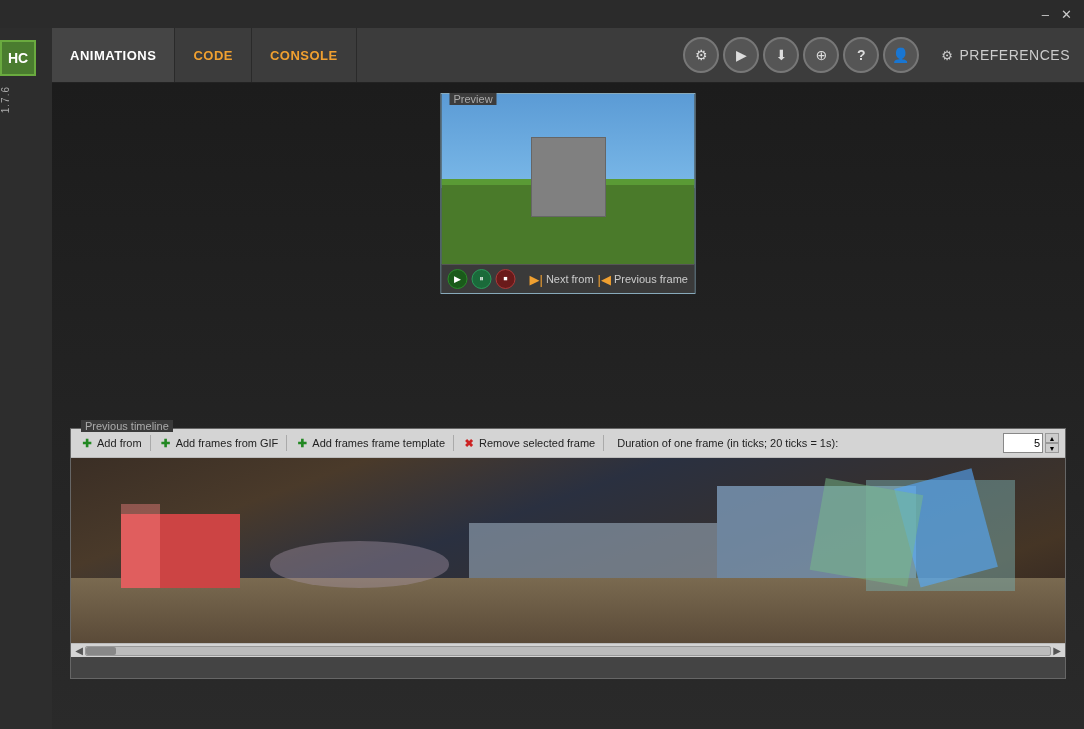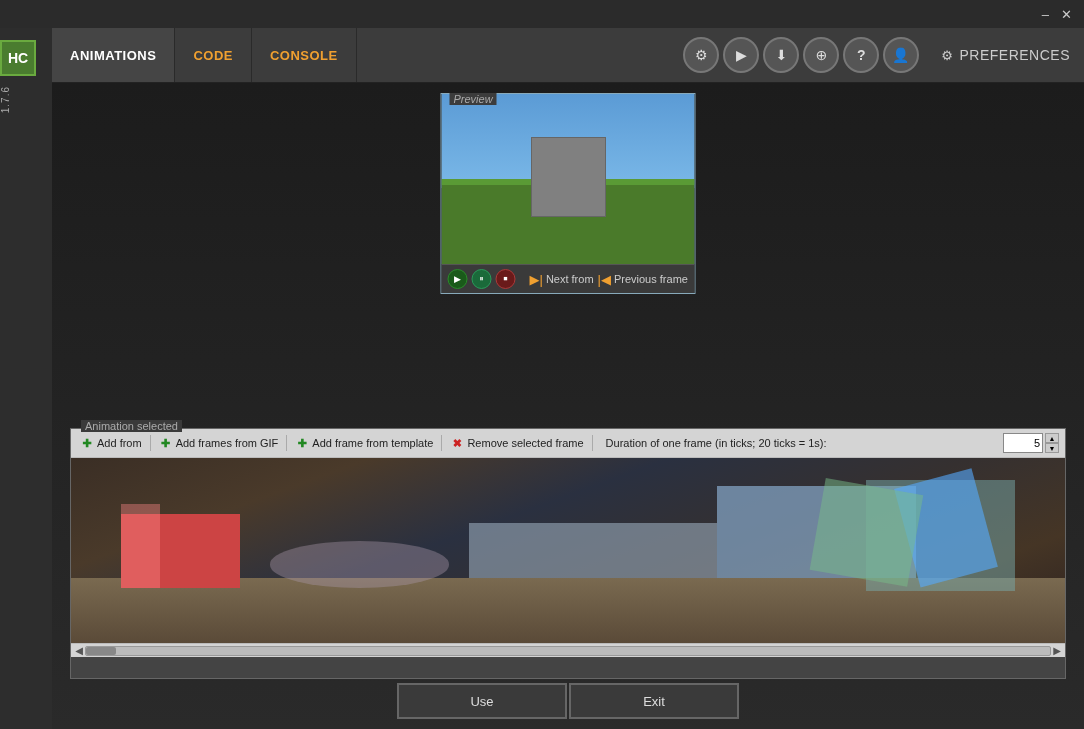--- a/index.html
+++ b/index.html
@@ -161,21 +161,20 @@
     }
     .preview-label {
       position: absolute;
       top: -1px;
       left: 8px;
       background: #3c3c3c;
       color: #aaa;
       font-size: 11px;
       padding: 0 4px;
       z-index: 2;
-      font-style: italic;
     }
     .preview-image {
       width: 253px;
       height: 170px;
       display: block;
       position: relative;
       overflow: hidden;
     }
     
     .sky {
@@ -455,36 +454,36 @@
           </span>
           <span class="ctrl-btn-label">
             <span style="color:#f0a030; font-size:13px;">|◀</span>
             <span>Previous frame</span>
           </span>
         </div>
       </div>
     </div>
 
     <div class="timeline-section" style="top: 345px; bottom: 50px;">
-      <span class="timeline-label">Animation selected</span>
+      <span class="timeline-label">Previous timeline</span>
 
       <div class="timeline-toolbar">
         <div class="tl-btn">
           <span class="tl-btn-icon green">✚</span>
           <span>Add from</span>
         </div>
         <div class="tl-separator"></div>
         <div class="tl-btn">
           <span class="tl-btn-icon green">✚</span>
           <span>Add frames from GIF</span>
         </div>
         <div class="tl-separator"></div>
         <div class="tl-btn">
           <span class="tl-btn-icon green">✚</span>
-          <span>Add frame from template</span>
+          <span>Add frames frame template</span>
         </div>
         <div class="tl-separator"></div>
         <div class="tl-btn">
           <span class="tl-btn-icon red">✖</span>
           <span>Remove selected frame</span>
         </div>
         <div class="tl-separator"></div>
         <span class="duration-label">Duration of one frame (in ticks; 20 ticks = 1s):</span>
         <input class="duration-input" type="text" value="5" style="">
         <div class="duration-spinner">
@@ -510,19 +509,15 @@
 
       <div class="scrollbar-h">
         <div style="width:12px; text-align:center; color:#555; cursor:pointer; font-size:10px;">◀</div>
         <div class="scrollbar-track">
           <div class="scrollbar-thumb"></div>
         </div>
         <div style="width:12px; text-align:center; color:#555; cursor:pointer; font-size:10px;">▶</div>
       </div>
     </div>
 
-    <div class="bottom-buttons">
-      <button class="bottom-btn">Use</button>
-      <button class="bottom-btn">Exit</button>
-    </div>
 
   </div>
 </div>
 
 </body></html>

